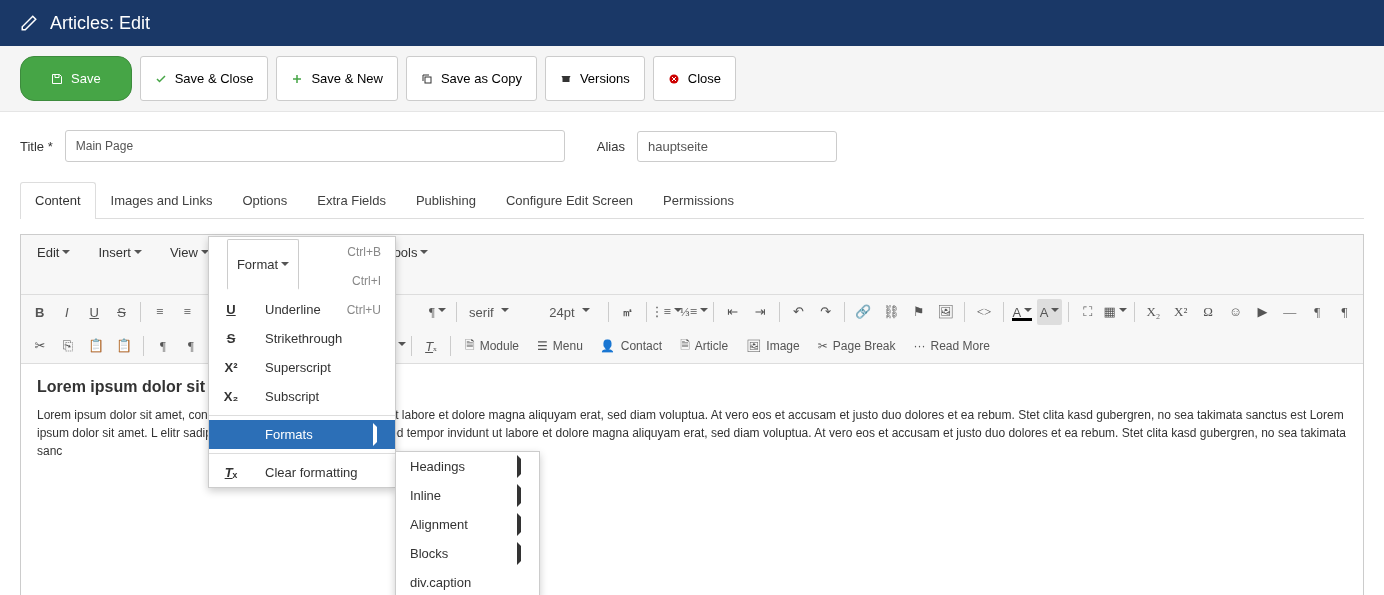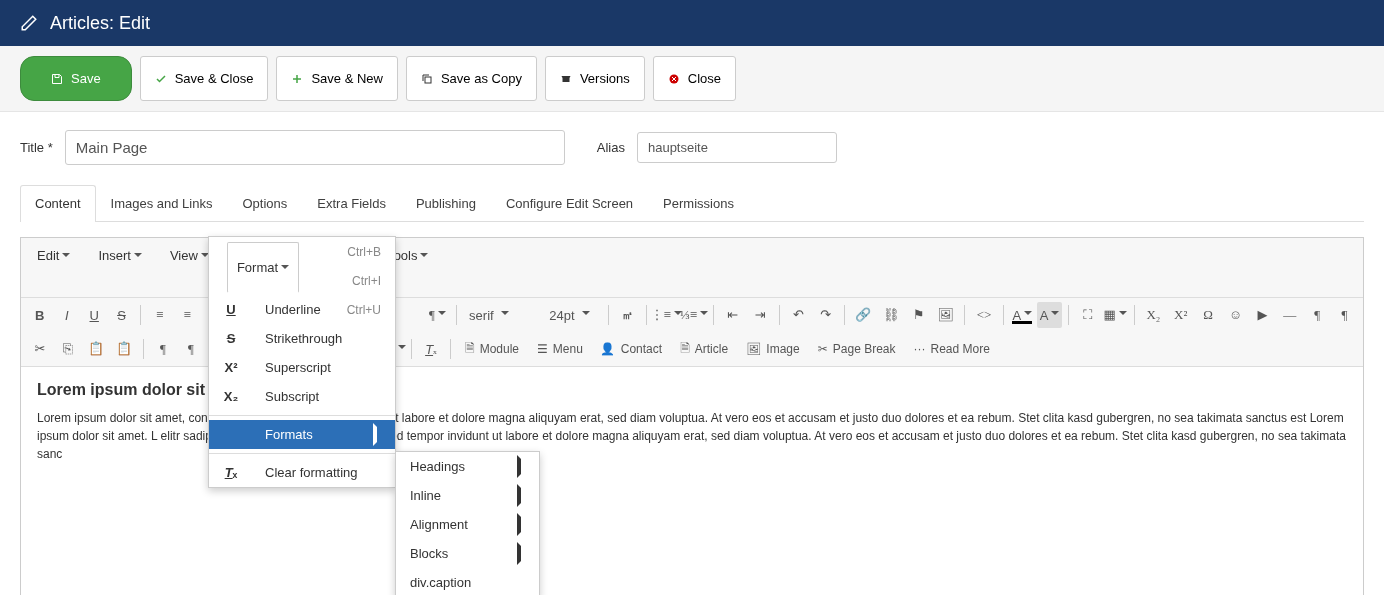--- a/index.html
+++ b/index.html
@@ -8,21 +8,21 @@
 .header svg { width: 18px; height: 18px; }
 .header-title { color: #fff; font-size: 18px; margin-left: 12px; font-weight: 400; }
 .toolbar { background: #f5f5f5; padding: 10px 20px; display: flex; gap: 8px; border-bottom: 1px solid #e5e5e5; }
 .btn { display: inline-flex; align-items: center; gap: 8px; padding: 14px 14px; border: 1px solid #ccc; background: #fff; border-radius: 3px; cursor: pointer; font-size: 13px; }
 .btn-success { background: #46a546; color: #fff; border-color: #3d8b3d; padding: 6px 30px; border-radius: 14px; }
 .btn svg, .btn-ico { width: 12px; height: 12px; }
 .content-area { padding: 18px 20px 0 20px; }
 .title-row { display: flex; align-items: center; gap: 12px; margin-bottom: 20px; }
 .label { font-size: 13px; }
 .req::after { content: " *"; }
-.title-input { width: 500px; padding: 8px 10px; border: 1px solid #ccc; border-radius: 3px; font-size: 15px; color: #555; }
+.title-input { width: 500px; padding: 8px 10px; border: 1px solid #ccc; border-radius: 3px; font-size: 12px; color: #555; }
 .alias-input { width: 200px; padding: 7px 10px; border: 1px solid #ccc; border-radius: 3px; font-size: 13px; color: #555; }
 .alias-group { margin-left: 20px; display: flex; align-items: center; gap: 12px; }
 .tabs { display: flex; border-bottom: 1px solid #ddd; }
 .tab { padding: 10px 14px; font-size: 13px; color: #404040; cursor: pointer; border: 1px solid transparent; border-bottom: none; }
 .tab.active { color: #333; background: #fff; border-color: #ddd; border-radius: 3px 3px 0 0; margin-bottom: -1px; }
 .editor-wrap { margin-top: 15px; border: 1px solid #ccc; }
 .menubar { display: flex; background: #f7f7f7; border-bottom: 1px solid #ddd; padding: 4px 6px; gap: 8px; }
 .menu-item { padding: 6px 10px; cursor: pointer; color: #333; border-radius: 2px; }
 .menu-item.open { background: #fff; border: 1px solid #ccc; border-bottom-color: #fff; padding: 17px 9px; position: relative; z-index: 101; }
 .caret::after { content: ""; display: inline-block; margin-left: 3px; border: 4px solid transparent; border-top-color: #555; vertical-align: middle; }

